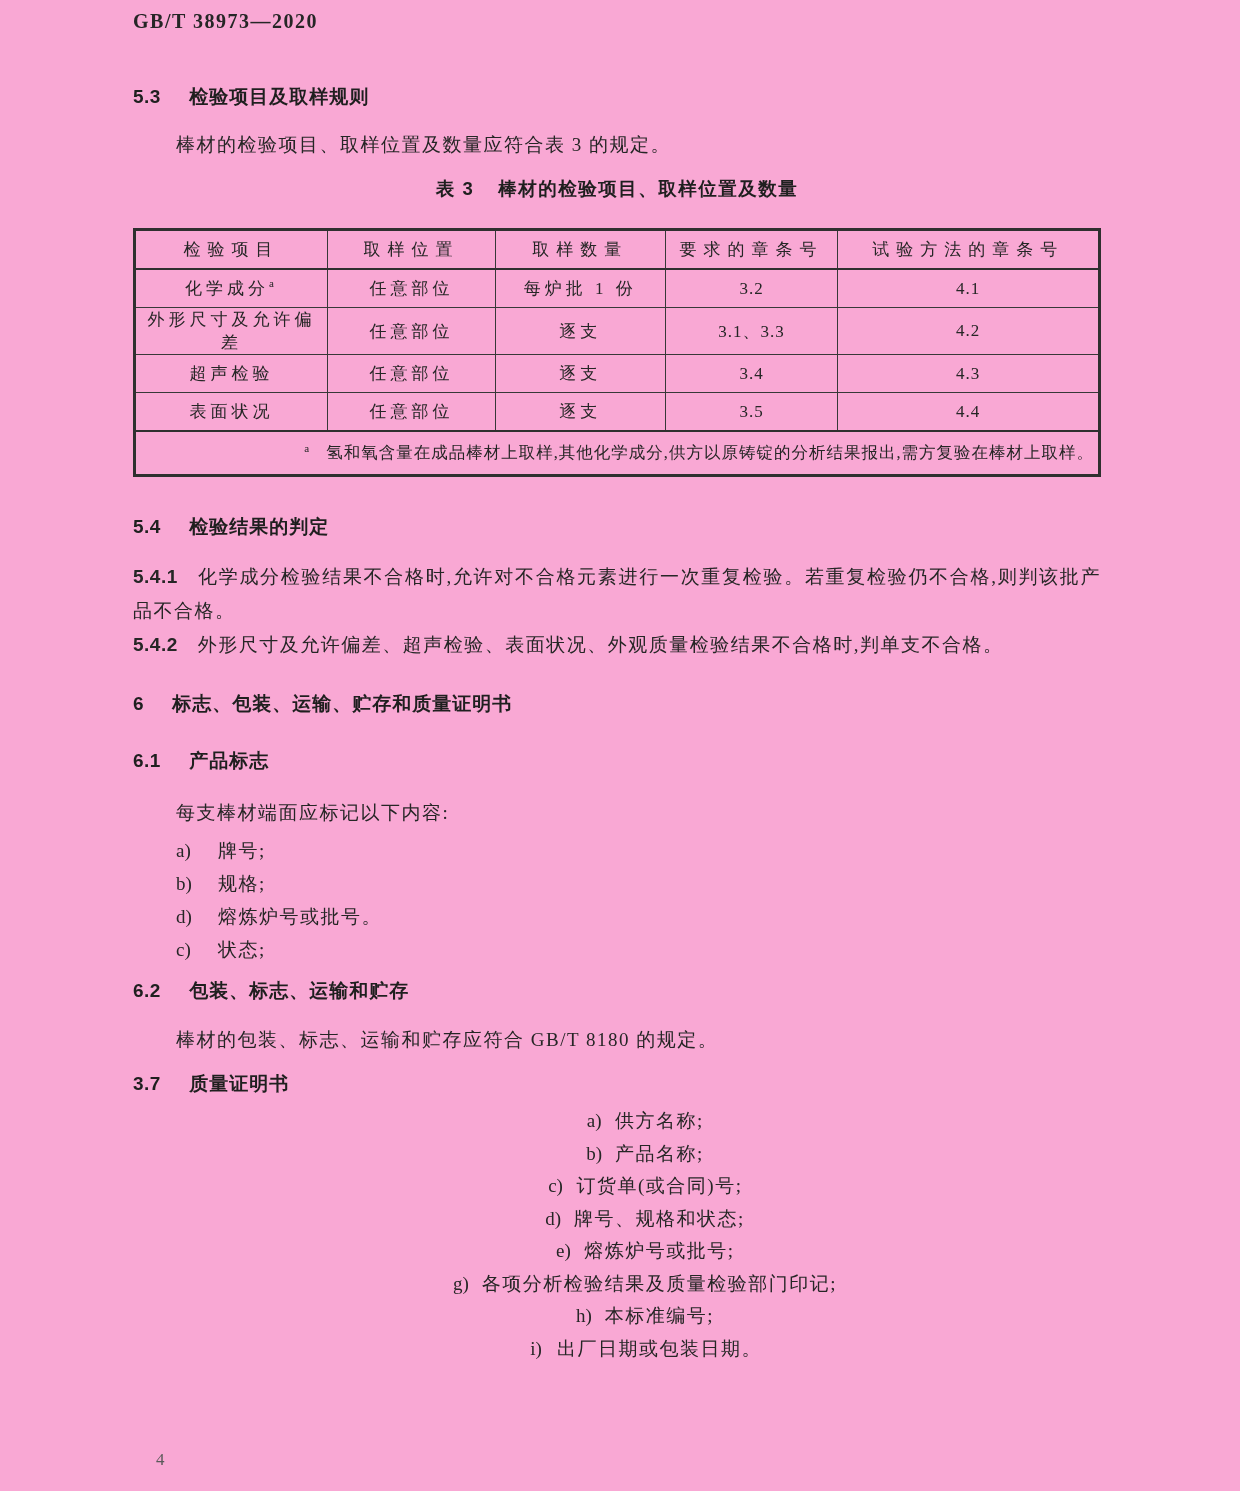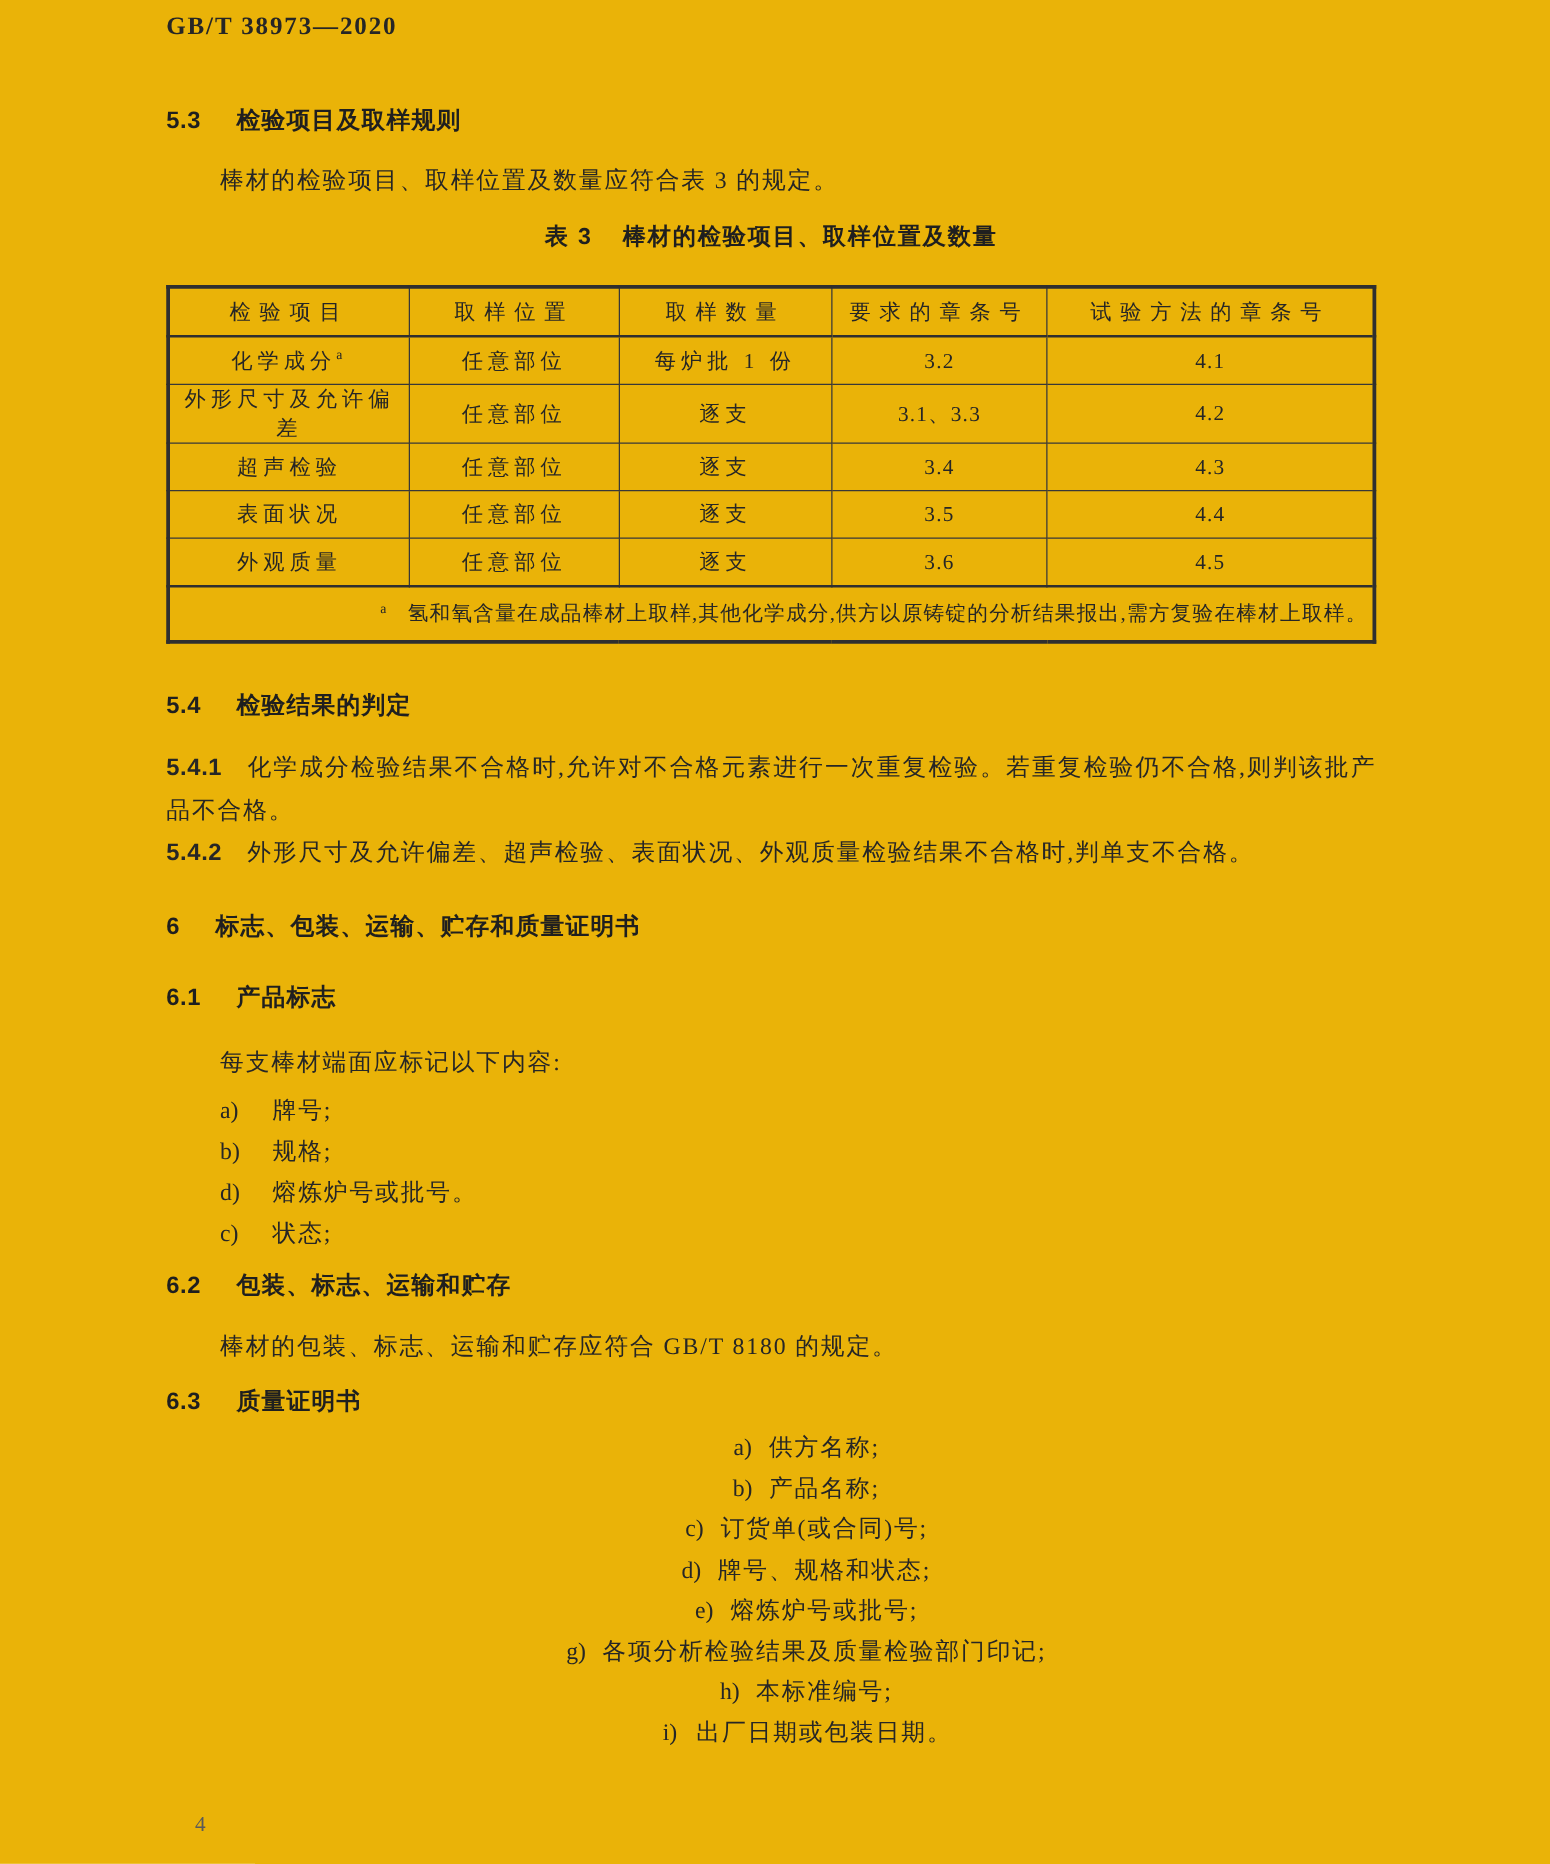--- a/index.html
+++ b/index.html
@@ -6,21 +6,21 @@
   body {
     width: 1240px;
     background: #ffffff;
     font-family: "Liberation Serif", "DejaVu Serif", serif;
     color: #262626;
   }
   .page {
     position: relative;
     width: 1240px;
     height: 1491px;
-    background: #eab308;
+    background: #f9a8d4;
     box-sizing: border-box;
     padding: 0 139px 0 133px;
     overflow: hidden;
   }
   .doc-header {
     padding-top: 9px;
     font-size: 20px;
     line-height: 24px;
     font-weight: bold;
     letter-spacing: 1.5px;
@@ -193,27 +193,20 @@
         <td>3.4</td>
         <td>4.3</td>
       </tr>
       <tr>
         <td>表面状况</td>
         <td>任意部位</td>
         <td>逐支</td>
         <td>3.5</td>
         <td>4.4</td>
       </tr>
-      <tr>
-        <td>外观质量</td>
-        <td>任意部位</td>
-        <td>逐支</td>
-        <td>3.6</td>
-        <td>4.5</td>
-      </tr>
       <tr class="footnote-row">
         <td colspan="5"><sup class="fn">a</sup><span>氢和氧含量在成品棒材上取样,其他化学成分,供方以原铸锭的分析结果报出,需方复验在棒材上取样。</span></td>
       </tr>
     </tbody>
   </table>
 
   <div class="heading h54">
     <span class="num">5.4</span>
     <span class="ttl">检验结果的判定</span>
   </div>
@@ -245,21 +238,21 @@
   </div>
 
   <div class="heading h62">
     <span class="num">6.2</span>
     <span class="ttl">包装、标志、运输和贮存</span>
   </div>
 
   <p class="body-p indent p62">棒材的包装、标志、运输和贮存应符合 GB/T 8180 的规定。</p>
 
   <div class="heading h63">
-    <span class="num">6.3</span>
+    <span class="num">3.7</span>
     <span class="ttl">质量证明书</span>
   </div>
 
 
   <div class="doc-list doc-list2">
     <div class="list-item"><span class="li-label">a)</span><span>供方名称;</span></div>
     <div class="list-item"><span class="li-label">b)</span><span>产品名称;</span></div>
     <div class="list-item"><span class="li-label">c)</span><span>订货单(或合同)号;</span></div>
     <div class="list-item"><span class="li-label">d)</span><span>牌号、规格和状态;</span></div>
     <div class="list-item"><span class="li-label">e)</span><span>熔炼炉号或批号;</span></div>

